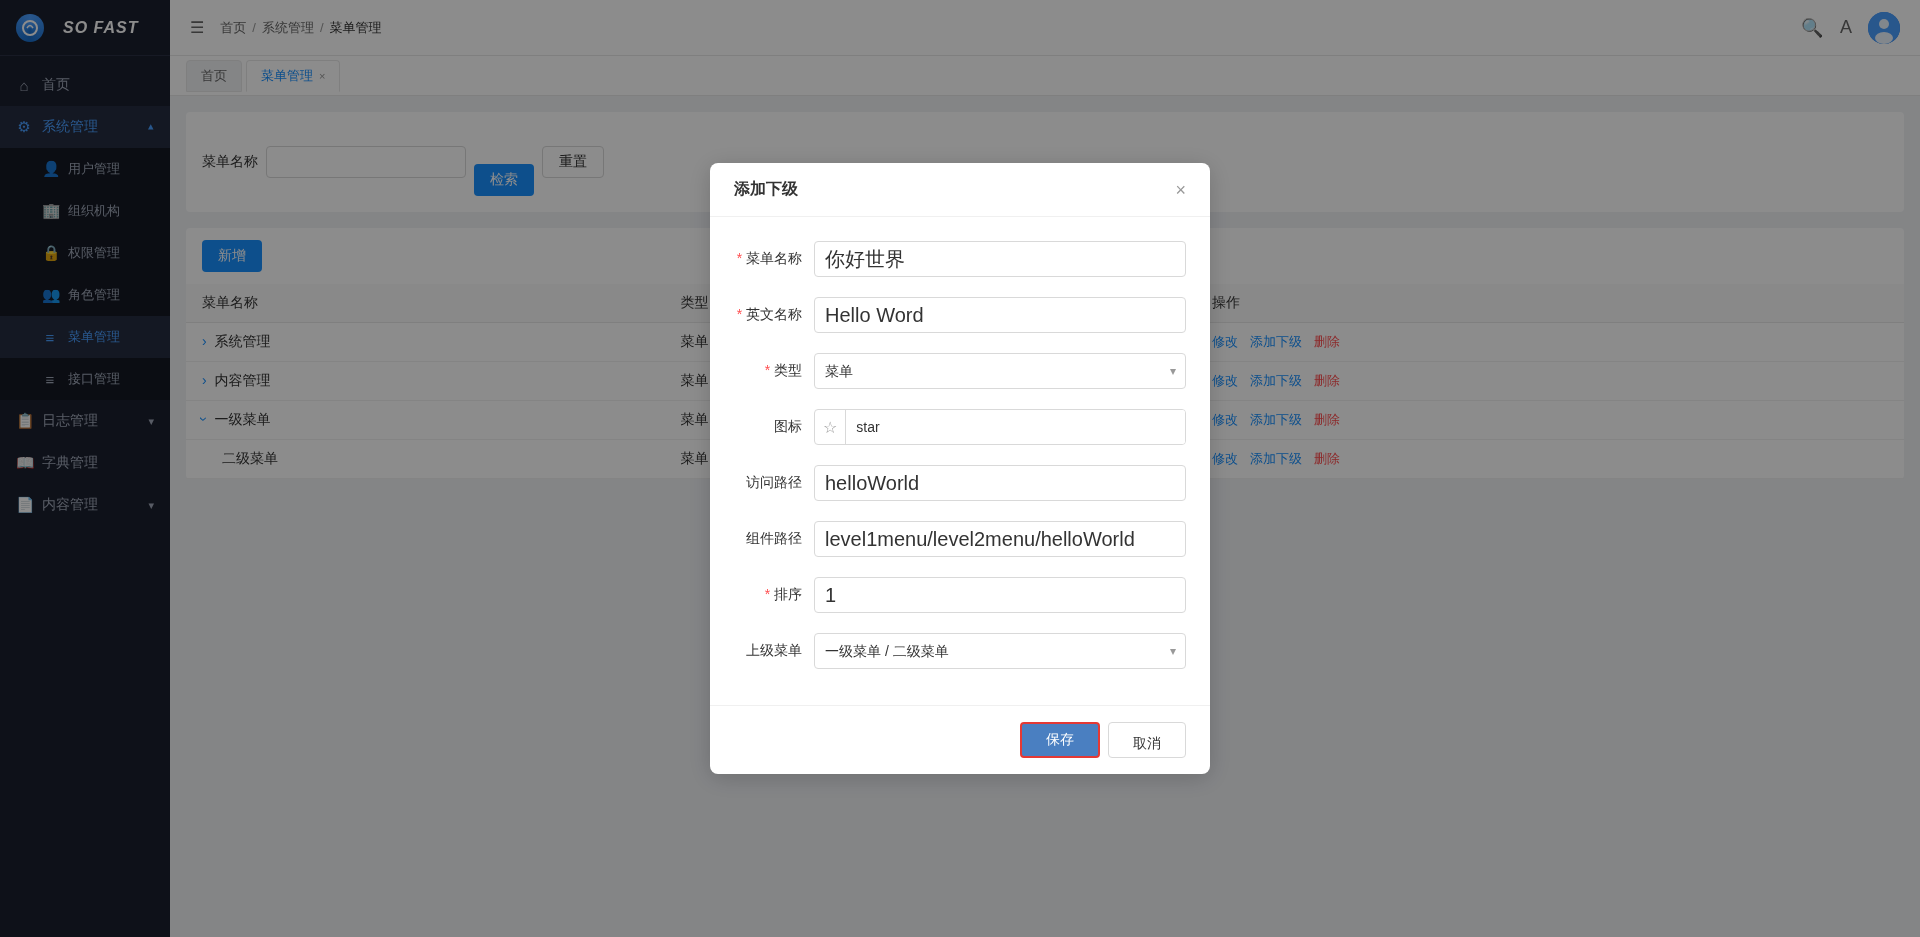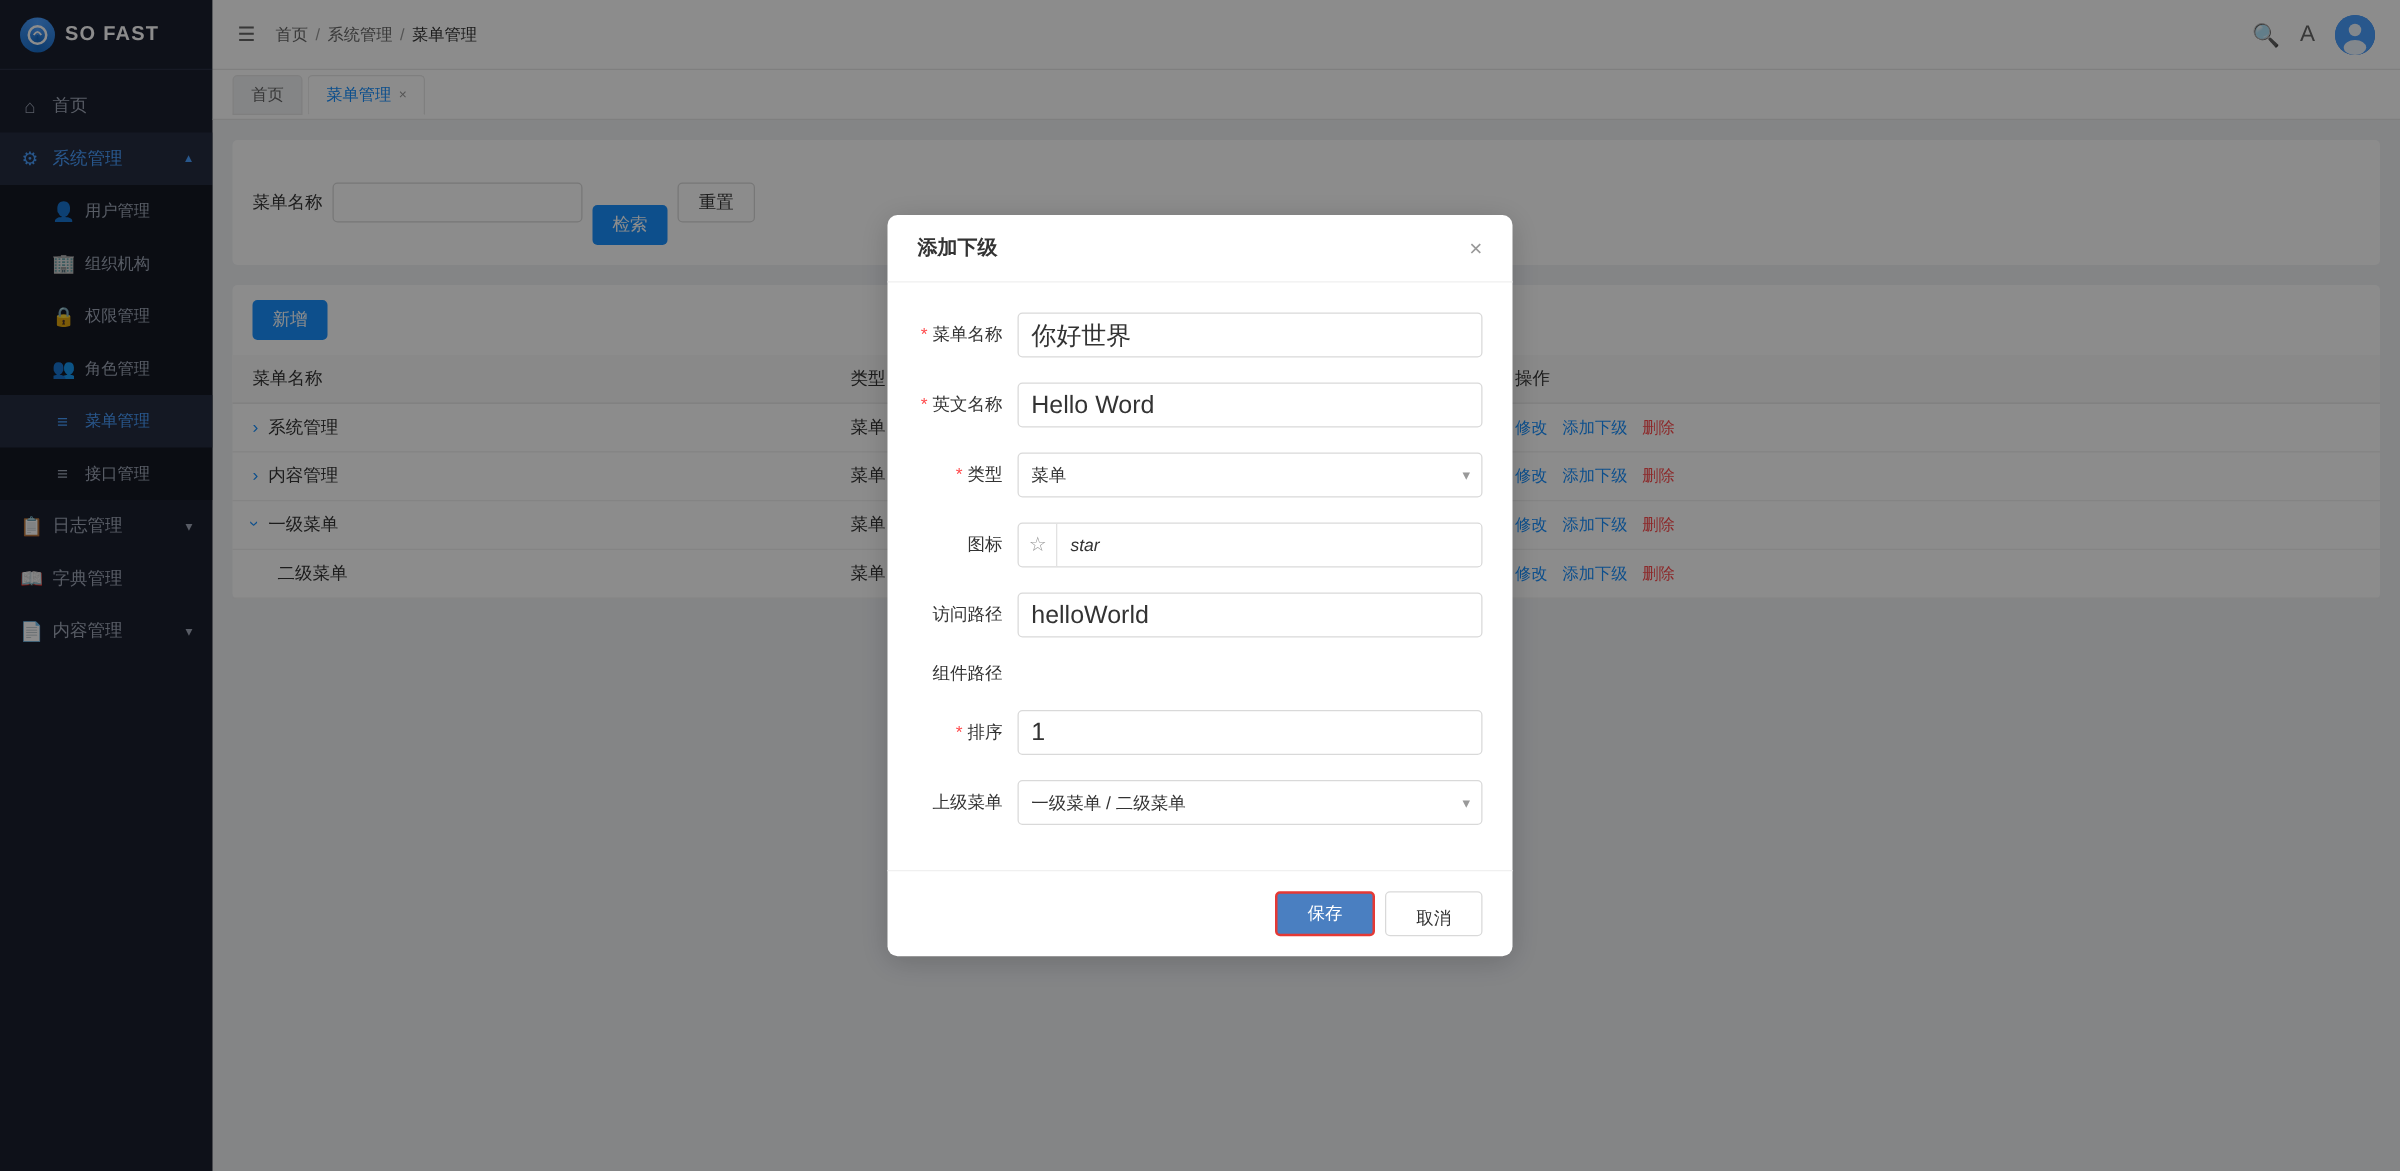--- a/index.html
+++ b/index.html
@@ -1,20 +1,20 @@
 <!DOCTYPE html>
 <html><head>
   <meta charset="utf-8">
   <style>
     * { margin: 0; padding: 0; box-sizing: border-box; }
     body { font-family: -apple-system, BlinkMacSystemFont, 'Segoe UI', 'PingFang SC', 'Microsoft YaHei', sans-serif; font-size: 14px; background: #f0f2f5; display: flex; height: 937px; overflow: hidden; }
 
     
     .sidebar { width: 170px; background: #1a1f2e; color: #fff; display: flex; flex-direction: column; flex-shrink: 0; }
-    .sidebar-logo { display: flex; align-items: center; gap: 8px; padding: 16px 16px; height: 56px; border-bottom: 1px solid #2a3144; }
+    .sidebar-logo { display: flex; align-items: center; gap: 19px; padding: 16px 16px; height: 56px; border-bottom: 1px solid #2a3144; font-style: italic; }
     .logo-icon { width: 28px; height: 28px; border-radius: 50%; background: conic-gradient(from 0deg, #4a9eff, #1a6ec9, #4a9eff); display: flex; align-items: center; justify-content: center; }
     .logo-text { font-size: 16px; font-weight: 700; color: #fff; letter-spacing: 1px; }
     .sidebar-nav { flex: 1; overflow-y: auto; padding: 8px 0; }
     .nav-item { display: flex; align-items: center; gap: 10px; padding: 12px 16px; cursor: pointer; color: #a0a8b8; transition: background 0.2s; font-size: 14px; position: relative; }
     .nav-item.active { background: #252d40; color: #4a9eff; }
     .nav-item .nav-icon { width: 16px; text-align: center; font-size: 15px; }
     .nav-item .arrow { margin-left: auto; font-size: 11px; transition: transform 0.2s; }
     .nav-item.expanded .arrow { transform: rotate(180deg); }
     .nav-sub { background: #141824; }
     .nav-sub .nav-item { padding-left: 42px; font-size: 13px; }
@@ -71,21 +71,21 @@
     .dialog-body { padding: 24px 24px 16px; }
     .form-row { display: flex; align-items: center; margin-bottom: 20px; }
     .form-label { width: 80px; text-align: right; padding-right: 12px; color: #333; font-size: 14px; flex-shrink: 0; }
     .form-label.required::before { content: '* '; color: #ff4d4f; }
     .form-control { flex: 1; height: 36px; border: 1px solid #d9d9d9; border-radius: 4px; padding: 0 10px; font-size: 20px; outline: none; color: #333; }
     .select-wrapper { flex: 1; position: relative; }
     .select-wrapper select { width: 100%; height: 36px; border: 1px solid #d9d9d9; border-radius: 4px; padding: 0 30px 0 10px; font-size: 14px; outline: none; color: #333; background: #fff; appearance: none; cursor: pointer; }
     .select-arrow { position: absolute; right: 10px; top: 50%; transform: translateY(-50%); pointer-events: none; color: #999; font-size: 12px; }
     .icon-input { flex: 1; display: flex; align-items: center; border: 1px solid #d9d9d9; border-radius: 4px; overflow: hidden; height: 36px; }
     .icon-prefix { padding: 0 8px; color: #999; font-size: 16px; border-right: 1px solid #d9d9d9; height: 100%; display: flex; align-items: center; }
-    .icon-input input { flex: 1; border: none; outline: none; padding: 0 10px; font-size: 14px; color: #333; height: 100%; font-style: italic; }
+    .icon-input input { flex: 1; border: none; outline: none; padding: 0 10px; font-size: 14px; color: #333; height: 100%; }
     .dialog-footer { display: flex; justify-content: flex-end; gap: 8px; padding: 16px 24px; border-top: 1px solid #f0f0f0; }
     .btn-save { height: 36px; padding: 0 24px; background: #4a7fc1; color: #fff; border: 2px solid #e53935; border-radius: 4px; cursor: pointer; font-size: 14px; font-weight: 500; }
     .btn-cancel { height: 36px; padding: 12px 24px; background: #fff; color: #333; border: 1px solid #d9d9d9; border-radius: 4px; cursor: pointer; font-size: 14px; }
 
     
     .sub-row td:first-child { padding-left: 36px; }
   </style>
 </head>
 <body>
 
@@ -301,20 +301,21 @@
             </div>
           </div>
 
           <div class="form-row">
             <label class="form-label">访问路径</label>
             <input class="form-control" type="text" value="helloWorld" style="">
           </div>
 
           <div class="form-row">
             <label class="form-label">组件路径</label>
+            <input class="form-control" type="text" value="level1menu/level2menu/helloWorld" style="">
           </div>
 
           <div class="form-row">
             <label class="form-label required">排序</label>
             <input class="form-control" type="text" value="1" style="">
           </div>
 
           <div class="form-row">
             <label class="form-label">上级菜单</label>
             <div class="select-wrapper">

